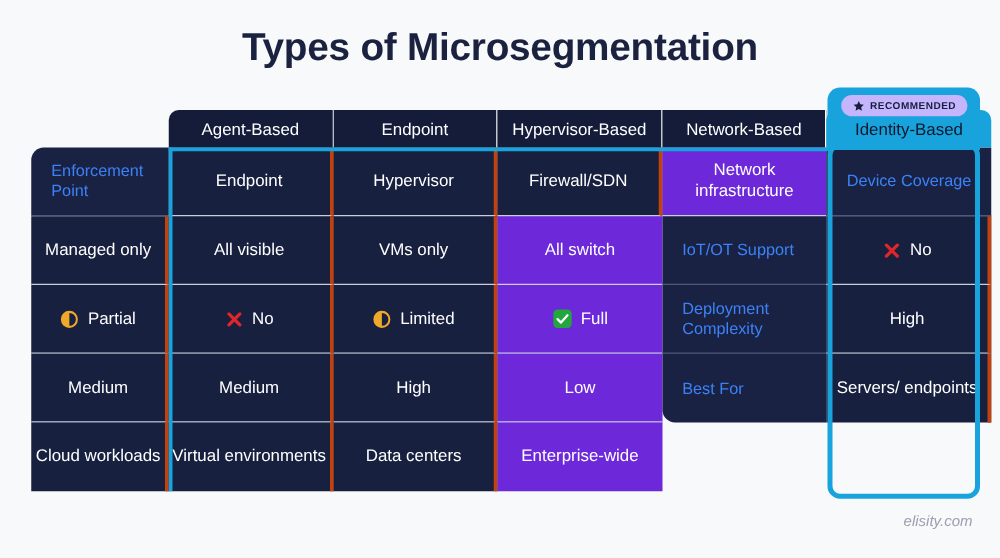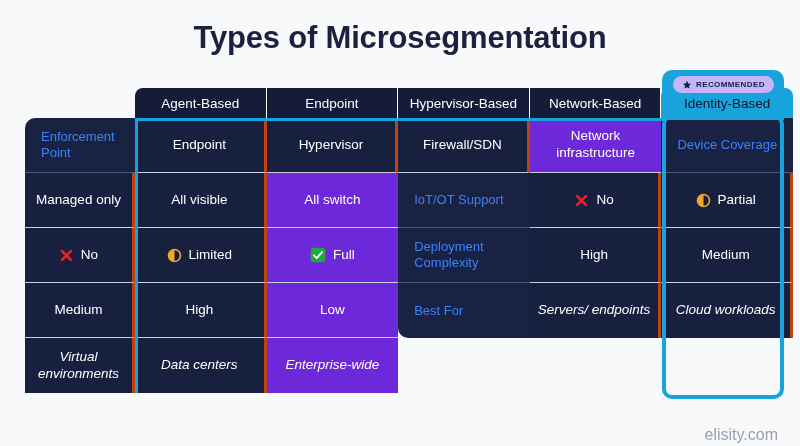--- a/index.html
+++ b/index.html
@@ -97,21 +97,21 @@
     font-size: 13.5px;
     display: flex;
     align-items: center;
     justify-content: center;
     text-align: center;
     line-height: 1.25;
     box-sizing: border-box;
     border-right: 3px solid #c2410c;
     border-bottom: 1px solid #c9cede;
   }
-  .cell.last-row { border-bottom: none; font-style: italic; }
+  .cell.last-row { border-bottom: none; }
   .cell.hi {
     border-right: none;
     background: #6d28d9;
   }
 
   
   .blue-left {
     position: absolute;
     left: 110px;
     top: 30px;
@@ -187,23 +187,24 @@
     gap: 7px;
   }
   .icon-x { width: 15px; height: 15px; display: block; }
   .icon-half { width: 15px; height: 15px; display: block; }
   .icon-check { width: 16px; height: 16px; display: block; }
 
   
   .footer {
     position: absolute;
     right: 22px;
-    bottom: 2px;
-    font-size: 16px;
+    bottom: 22px;
+    font-size: 12px;
     color: #9aa0b0;
+    font-style: italic;
   }
 </style>
 </head>
 <body>
 
 <div class="page-title">Types of Microsegmentation</div>
 
 <div class="table-wrap">
   <div class="hi-head-bg"></div>
   <div class="grid" id="grid">
@@ -239,20 +240,23 @@
         <span>Network infrastructure</span>
       </div>
       <div class="lbl">
         <span>Device Coverage</span>
       </div>
       <div class="cell">
         <span>Managed only</span>
       </div>
       <div class="cell">
         <span>All visible</span>
+      </div>
+      <div class="cell">
+        <span>VMs only</span>
       </div>
       <div class="cell hi">
         <span>All switch</span>
       </div>
       <div class="lbl">
         <span>IoT/OT Support</span>
       </div>
       <div class="cell">
         <span class="status">
           <span class="icon-x">

